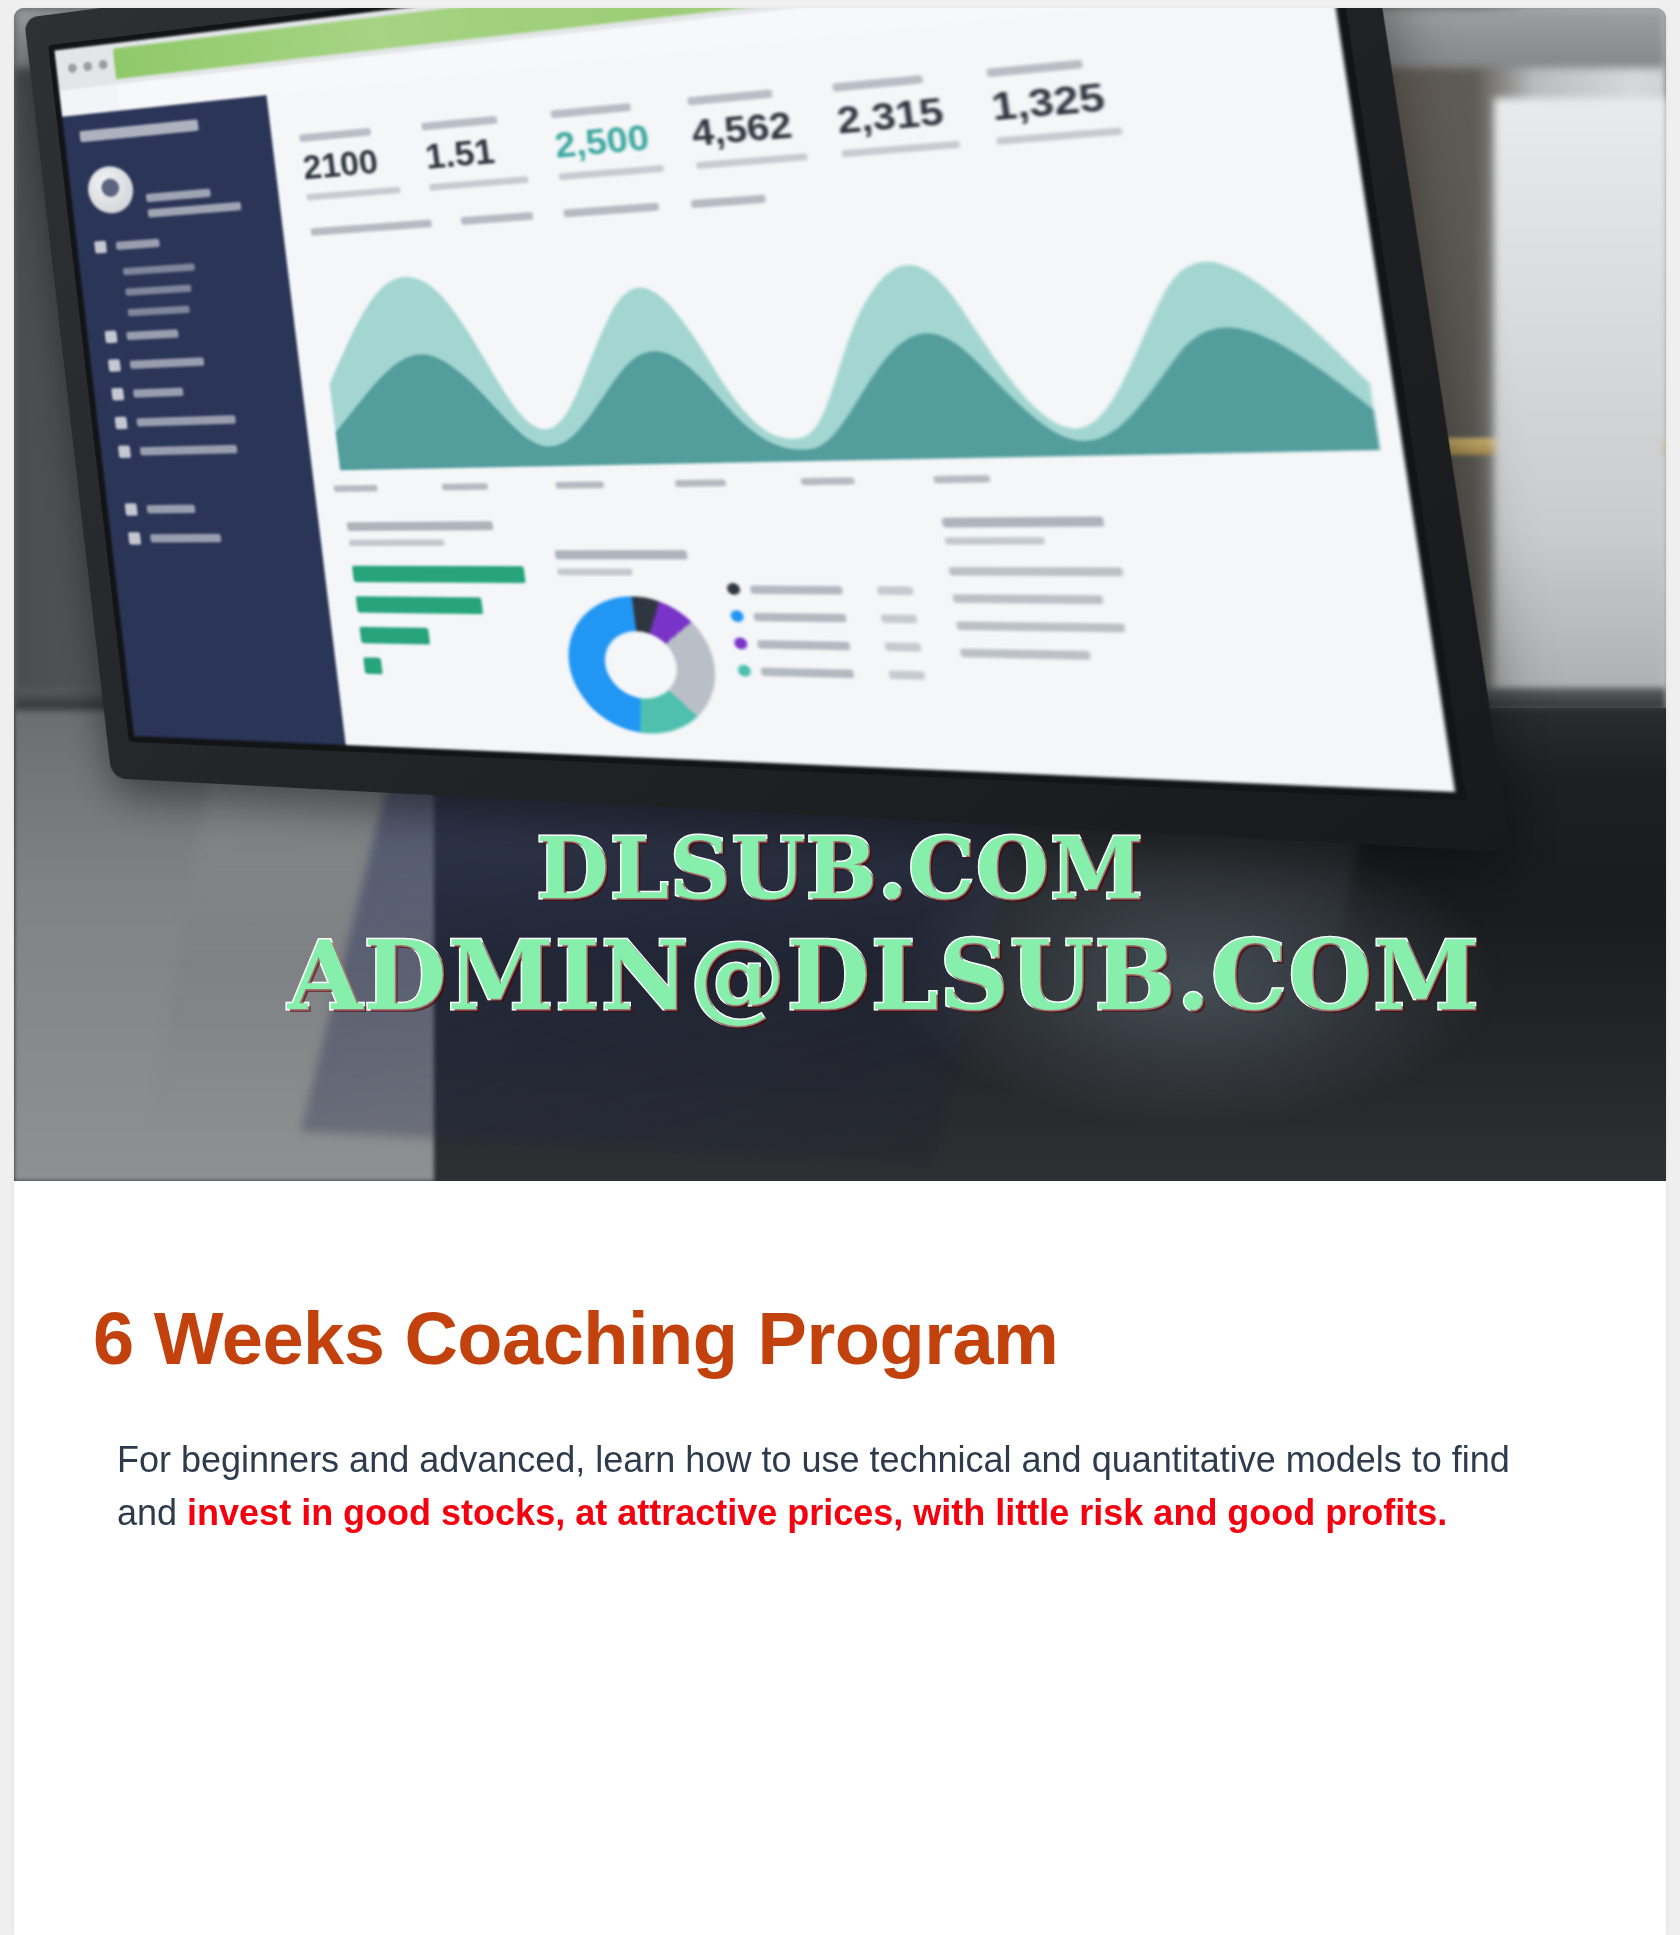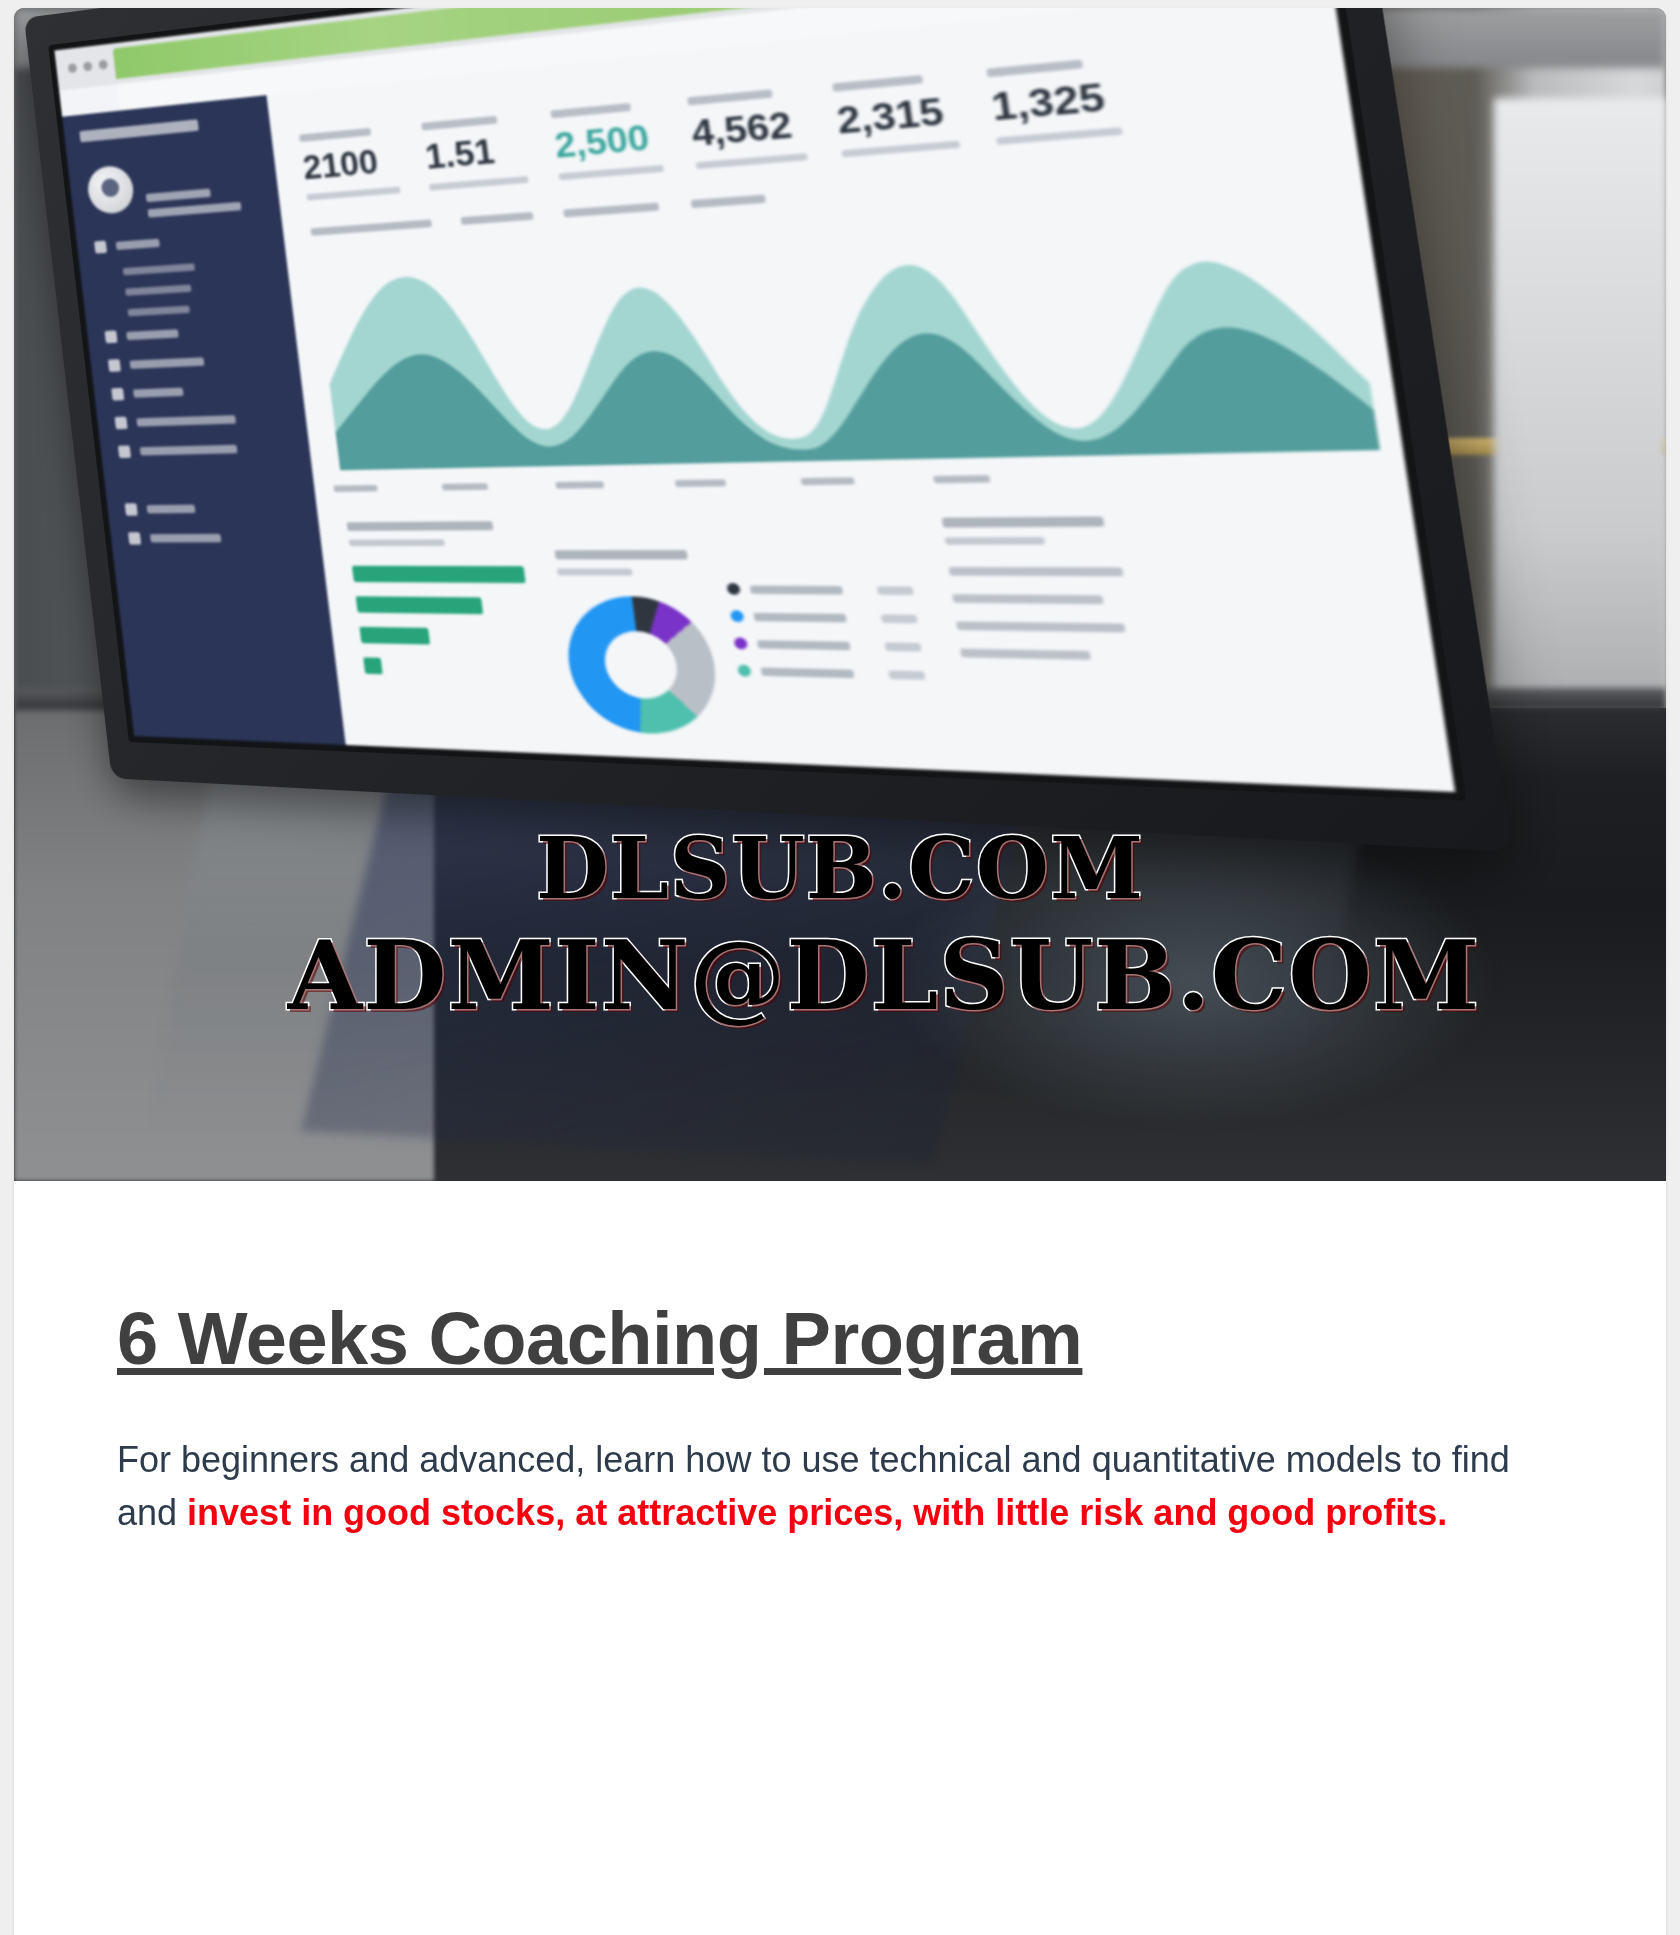--- a/index.html
+++ b/index.html
@@ -289,42 +289,41 @@
   
   .wm {
     position: absolute;
     left: 0; top: 0; width: 100%;
     text-align: center;
     pointer-events: none;
   }
   .wm-line {
     font-family: "DejaVu Serif", serif;
     font-weight: 700;
-    color: #000000;
+    color: #86efac;
     letter-spacing: 1px;
     line-height: 1.02;
     -webkit-text-stroke: 3px #ffffff;
     paint-order: stroke fill;
     text-shadow:
        3px 3px 0 rgba(90,0,0,.55),
       -1px -1px 0 rgba(255,255,255,.35);
   }
   .wm1 { position:absolute; left: 0; top: 818px; width: 100%; font-size: 84px; }
   .wm2 { position:absolute; left: 0; top: 919px; width: 100%; font-size: 96px; padding-left: 44px; }
 
   
   .content { position: absolute; left: 0; top: 1173px; width: 1652px; padding: 0; }
   .title {
-    margin: 115px 0 0 103px;
+    margin: 115px 0 0 79px;
     font-size: 74px;
     font-weight: 700;
-    color: #404040;
+    color: #c2410c;
     letter-spacing: -0.5px;
     font-family: "Liberation Sans", sans-serif;
-    text-decoration: underline;
   }
   .para {
     margin: 52px 103px 0 103px;
     font-size: 36px;
     line-height: 1.48;
     color: #2d3b4d;
     font-family: "Liberation Sans", sans-serif;
     max-width: 1400px;
   }
   .para .hi { color: #f5000f; font-weight: 700; }

